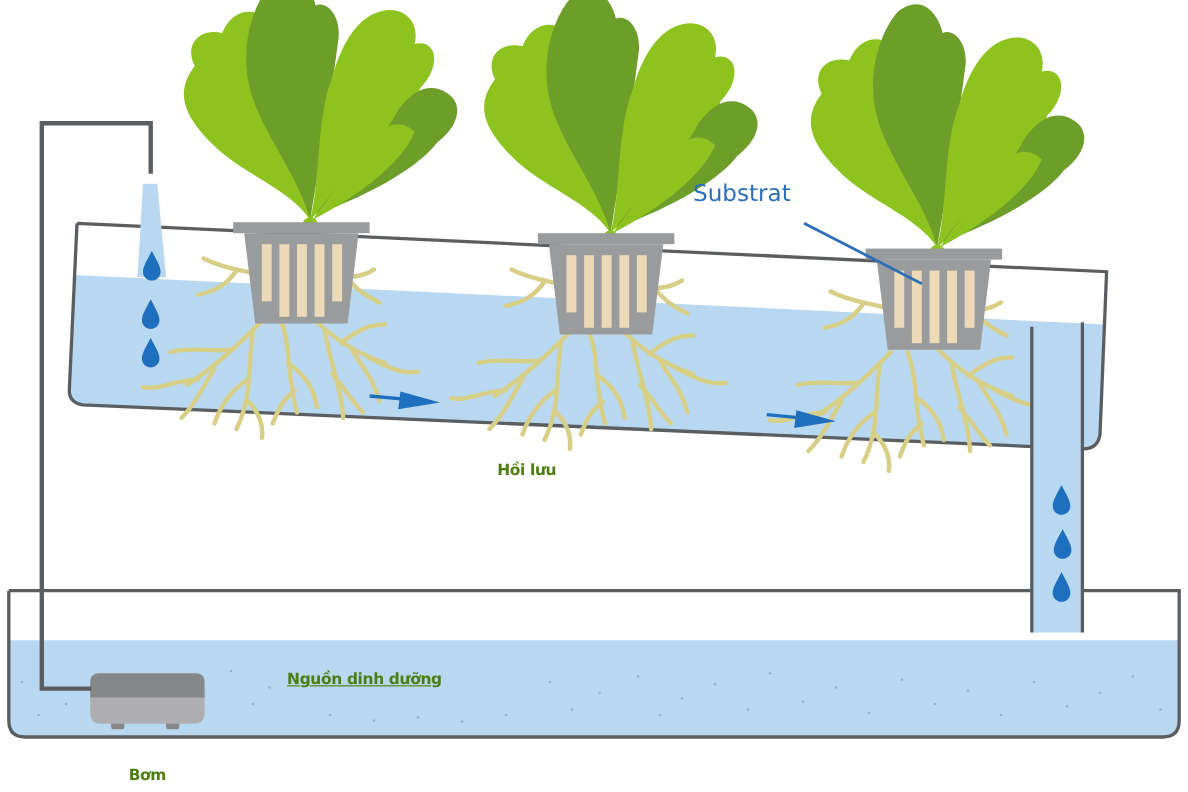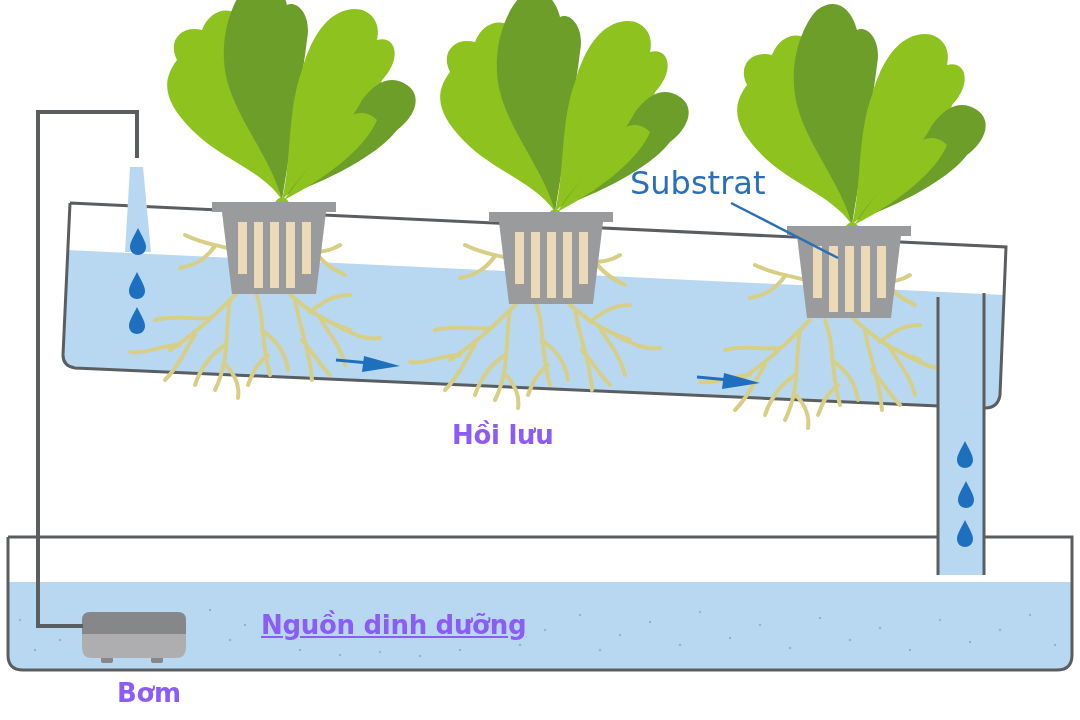--- a/index.html
+++ b/index.html
@@ -1,20 +1,20 @@
 <!DOCTYPE html>
 <html><head>
   <meta charset="utf-8">
   <style>
     html, body { margin: 0; padding: 0; background: #ffffff; }
     body { width: 1080px; height: 720px; position: relative; overflow: hidden; font-family: "Liberation Sans", sans-serif; }
     #diagram { position: absolute; left: 0; top: 0; width: 1080px; height: 720px; }
     .label { position: absolute; white-space: nowrap; }
-    .lbl-bold { font-family: "DejaVu Sans", sans-serif; font-weight: bold; color: #8b5cf6; font-size: 26px; letter-spacing: -0.3px; }
-    .lbl-substrat { font-family: "DejaVu Sans", sans-serif; color: #2a6fb8; font-size: 32px; }
+    .lbl-bold { font-family: "DejaVu Sans", sans-serif; font-weight: bold; color: #4d7c0f; font-size: 14px; letter-spacing: -0.3px; }
+    .lbl-substrat { font-family: "DejaVu Sans", sans-serif; color: #2a6fb8; font-size: 21px; }
   </style>
 </head>
 <body>
 
 <svg id="diagram" viewBox="0 0 1080 720" xmlns="http://www.w3.org/2000/svg">
   <defs>
     <g id="roots">
       <g fill="none" stroke="#d7cf86" stroke-width="4" stroke-linecap="round">
         <path d="M0,0 C-20,20 -40,40 -70,60"></path>
         <path d="M-30,28 C-50,30 -65,25 -85,30"></path>
@@ -157,13 +157,13 @@
     <line x1="697" y1="377" x2="740" y2="381" stroke="#1e6fbd" stroke-width="3"></line>
     <path d="M724,373 L760,383 L722,389 Z" fill="#1e6fbd"></path>
   </g>
 
   <line x1="731" y1="203" x2="838" y2="258" stroke="#2a6fb8" stroke-width="2.5"></line>
 </svg>
 
 <div class="label lbl-substrat" style="left:630px; top:164px;">Substrat</div>
 <div class="label lbl-bold" style="left:452px; top:420px;">Hồi lưu</div>
 <div class="label lbl-bold" style="left:261px; top:610px;text-decoration:underline;">Nguồn dinh dưỡng</div>
-<div class="label lbl-bold" style="left:117px; top:678px;">Bơm</div>
+<div class="label lbl-bold" style="left:117px; top:697px;">Bơm</div>
 
 </body></html>

